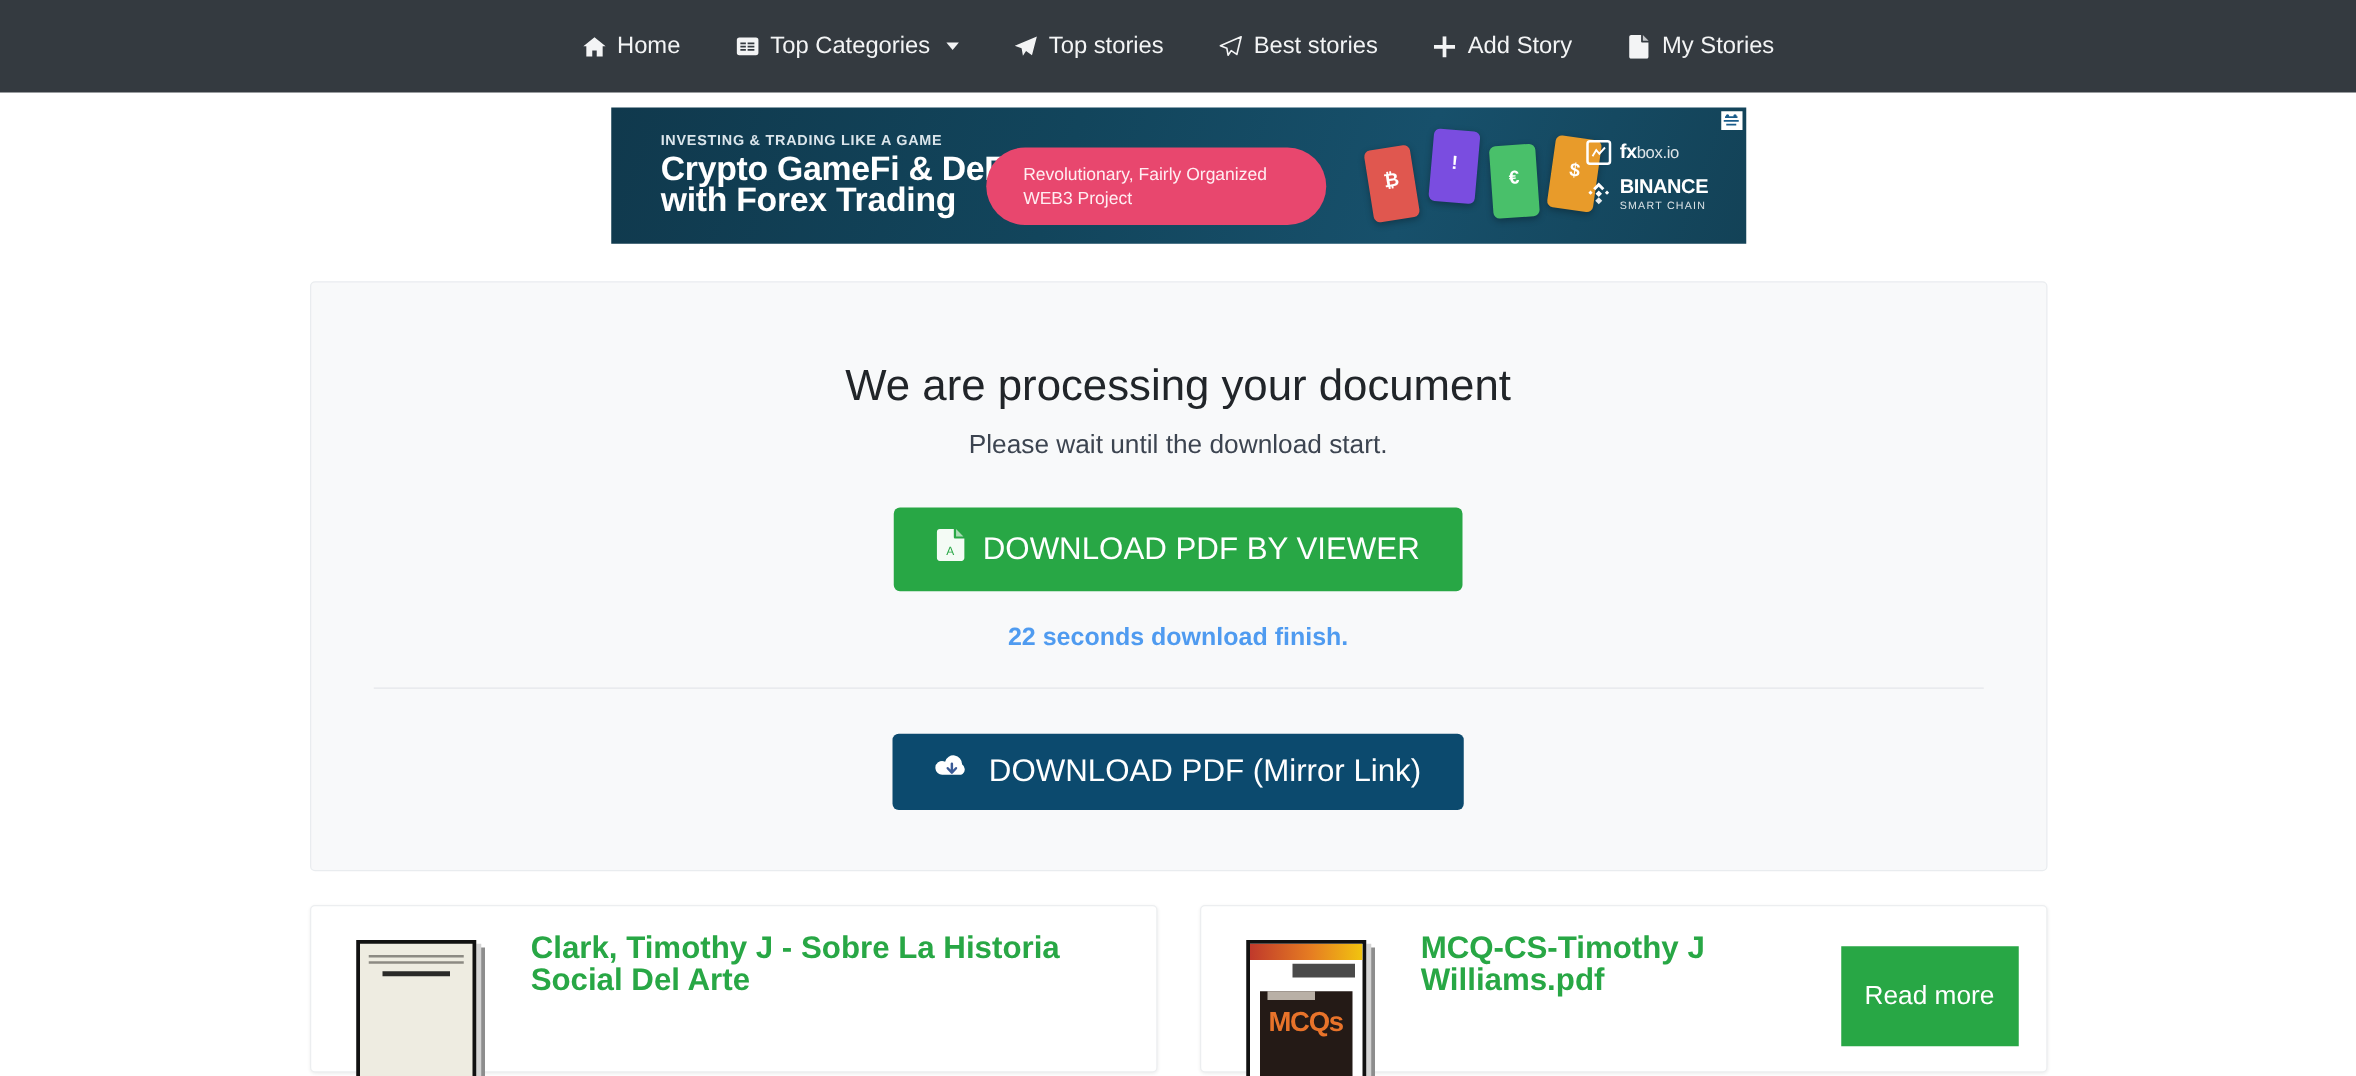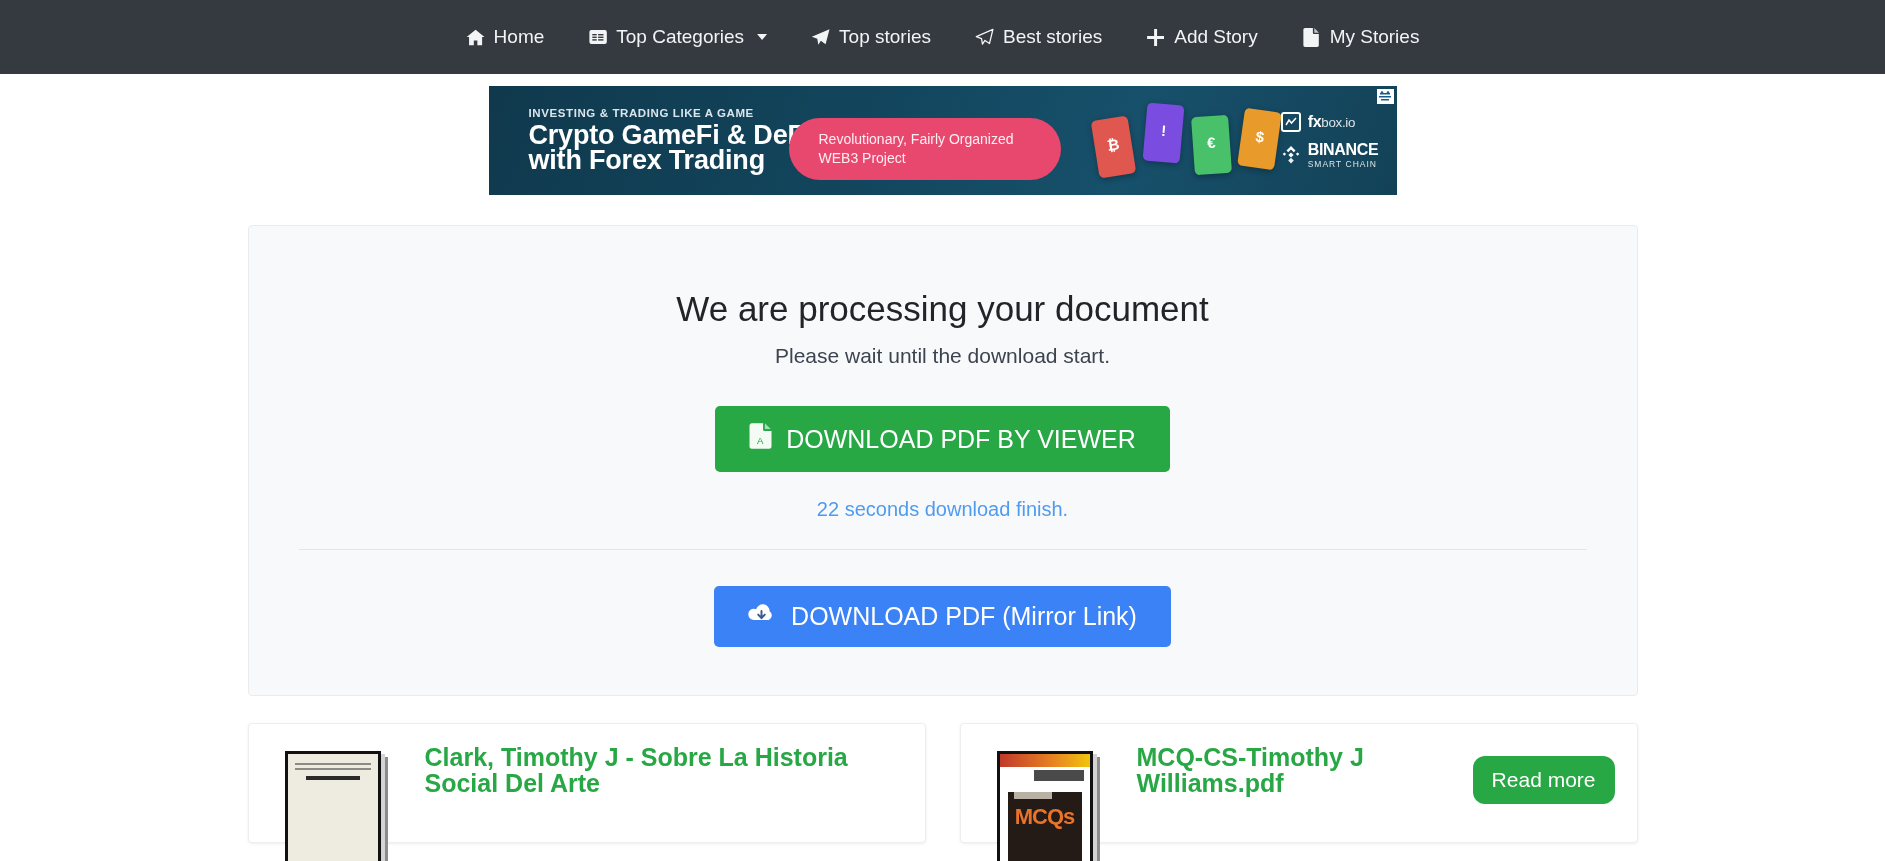--- a/index.html
+++ b/index.html
@@ -140,21 +140,21 @@
   .ad-card span {
     position: absolute;
     left: 0; right: 0; top: 18px;
     text-align: center;
     color: #fff;
     font-size: 15px;
     font-weight: bold;
   }
   .ad-logos {
     position: absolute;
-    right: 18px; top: 26px;
+    right: 30px; top: 26px;
     color: #fff;
   }
   .ad-logo-row {
     display: flex;
     align-items: center;
     gap: 7px;
     margin-bottom: 9px;
   }
   .ad-logo-mark {
     width: 20px; height: 20px;
@@ -221,33 +221,34 @@
     border: none;
     border-radius: 5px;
     cursor: pointer;
     font-family: "Liberation Sans", sans-serif;
   }
   .countdown {
     margin-top: 26px;
     font-size: 20px;
     color: #4f9bf0;
     cursor: pointer;
+    font-weight: bold;
   }
   .divider {
     margin: 28px 0 0;
     border: 0;
     border-top: 1px solid #e3e6ea;
   }
   .btn-blue {
     display: inline-flex;
     align-items: center;
     justify-content: center;
     gap: 16px;
     margin-top: 36px;
-    background: #3b82f6;
+    background: #0c4a6e;
     color: #fff;
     font-size: 25px;
     padding: 16px 34px;
     border: none;
     border-radius: 5px;
     cursor: pointer;
     font-family: "Liberation Sans", sans-serif;
   }
 
   
@@ -300,23 +301,23 @@
     font-weight: bold;
     line-height: 26px;
     cursor: pointer;
   }
   .btn-read {
     align-self: flex-start;
     margin-top: 12px;
     background: #28a745;
     color: #fff;
     border: none;
-    border-radius: 12px;
+    border-radius: 0;
     font-size: 21px;
-    padding: 12px 19px;
+    padding: 28px 19px;
     cursor: pointer;
     white-space: nowrap;
     font-family: "Liberation Sans", sans-serif;
   }
   .card-2-layout { display: flex; align-items: flex-start; gap: 20px; flex: 1; }
 </style>
 </head>
 <body>
 
 <div class="navbar">

